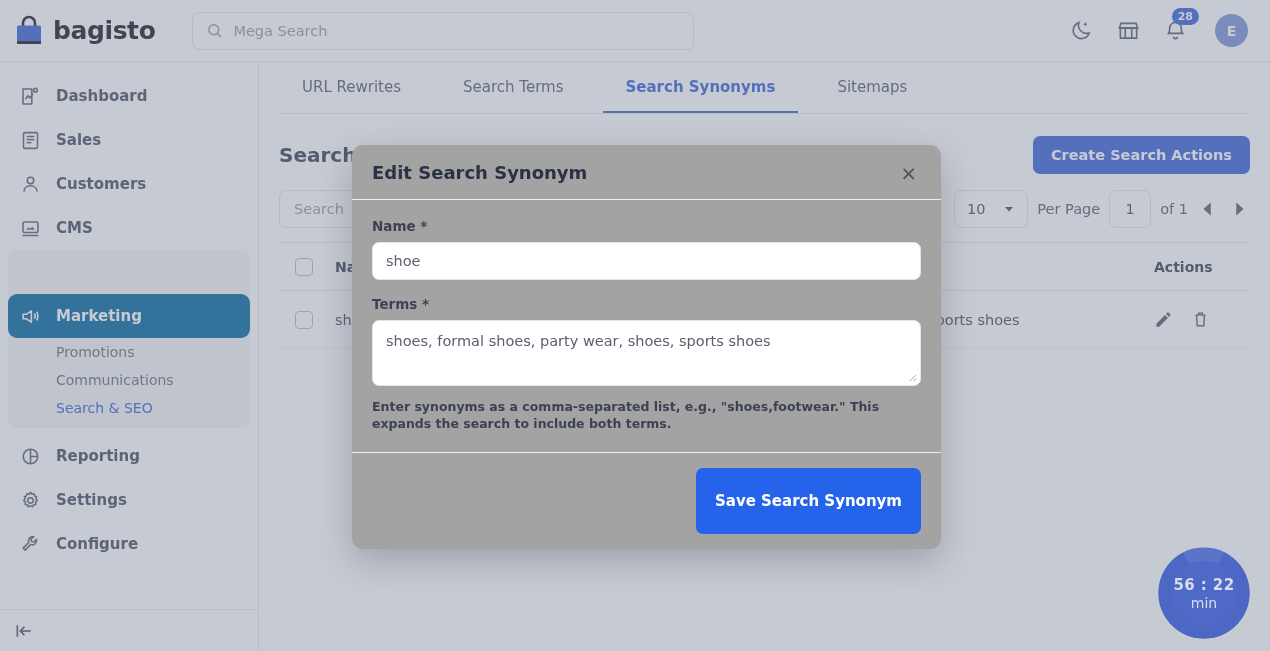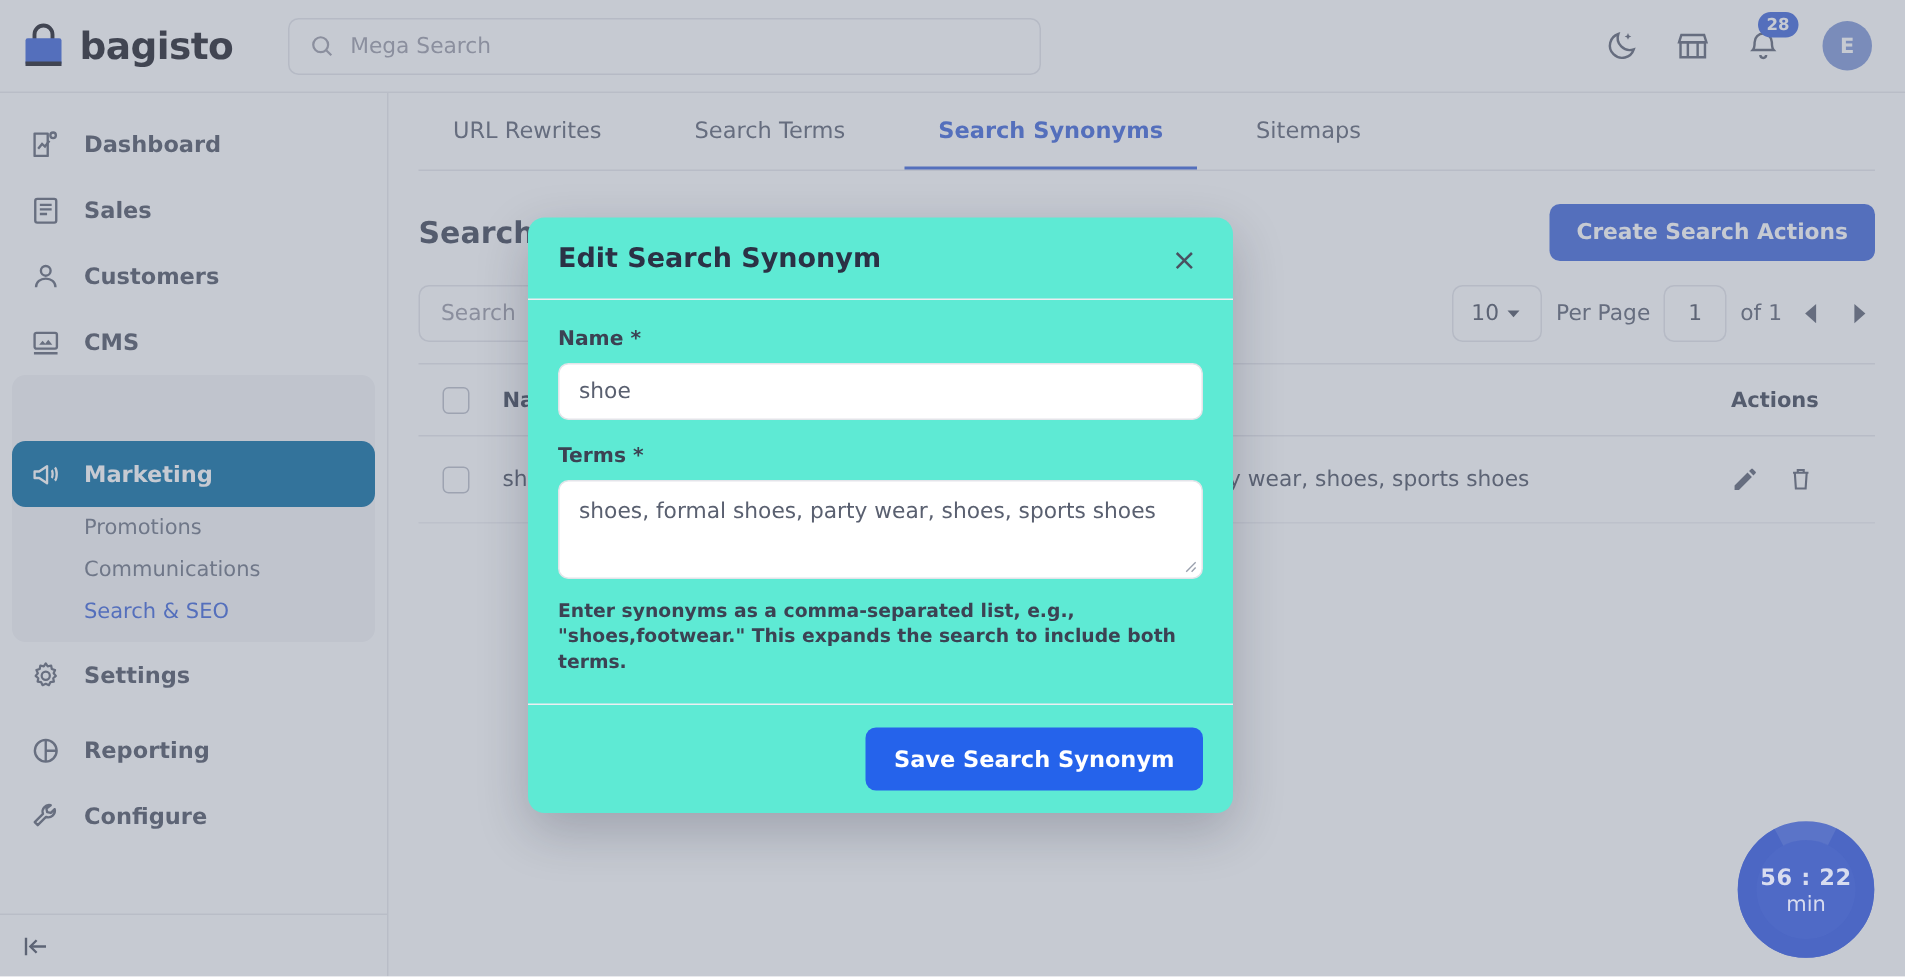--- a/index.html
+++ b/index.html
@@ -253,21 +253,21 @@
     color: #5a6070;
   }
   .tb-spacer { flex: 1; }
   .pager { display: flex; align-items: center; gap: 9px; }
   .pg-select {
     height: 38px;
     border: 1px solid #e3e4e9;
     border-radius: 7px;
     display: flex;
     align-items: center;
-    gap: 4px;
+    gap: 18px;
     padding: 0 12px;
     font-size: 14.5px;
     color: #4a5060;
   }
   .pg-label { font-size: 14.5px; color: #5a6070; }
   .pg-input {
     width: 42px; height: 38px;
     border: 1px solid #e3e4e9;
     border-radius: 7px;
     display: flex;
@@ -315,22 +315,22 @@
     position: absolute;
     inset: 0;
     background: rgba(120, 128, 148, 0.42);
   }
 
   
   .modal {
     position: absolute;
     left: 352px;
     top: 145px;
-    width: 470px;
-    background: #5eead4;
+    width: 589px;
+    background: #a3a3a3;
     border-radius: 11px;
     box-shadow: 0 12px 34px rgba(20,25,45,0.22);
     overflow: hidden;
   }
   .modal-head {
     display: flex;
     align-items: center;
     justify-content: space-between;
     padding: 17px 22px 16px 20px;
     border-bottom: 1px solid #eceef1;
@@ -403,21 +403,21 @@
     display: flex;
     justify-content: flex-end;
   }
   .btn-save {
     background: #2563eb;
     color: #ffffff;
     font-size: 15px;
     font-weight: 700;
     border: none;
     border-radius: 7px;
-    padding: 12px 19px;
+    padding: 24px 19px;
     font-family: inherit;
   }
 
   
   .timer {
     position: absolute;
     right: 18px;
     bottom: 10px;
     width: 96px;
     height: 96px;
@@ -539,35 +539,35 @@
             <span>Promotions</span>
           </div>
           <div class="subitem">
             <span>Communications</span>
           </div>
           <div class="subitem active">
             <span>Search &amp; SEO</span>
           </div>
         </div>
 
-        <div class="nav-item">
-          <svg class="nic" viewBox="0 0 24 24" fill="none" stroke="currentColor" stroke-width="1.7">
-            <circle cx="12" cy="12" r="3.1"></circle>
-            <path d="M12 2.6l1.5 2.2 2.6-.6.5 2.6 2.5.9-1.1 2.4 1.7 2-2 1.8.5 2.6-2.6.3-1.2 2.4-2.4-1.1-2.4 1.1-1.2-2.4-2.6-.3.5-2.6-2-1.8 1.7-2L4.9 7.7l2.5-.9.5-2.6 2.6.6z" stroke-linejoin="round"></path>
-          </svg>
-          <span>Settings</span>
-        </div>
-
         <div class="nav-item" style="margin-top:6px">
           <svg class="nic" viewBox="0 0 24 24" fill="none" stroke="currentColor" stroke-width="1.8">
             <circle cx="12" cy="12" r="8.3"></circle>
             <line x1="12" y1="3.7" x2="12" y2="20.3"></line>
             <line x1="12" y1="12" x2="20.3" y2="12"></line>
           </svg>
           <span>Reporting</span>
+        </div>
+
+        <div class="nav-item">
+          <svg class="nic" viewBox="0 0 24 24" fill="none" stroke="currentColor" stroke-width="1.7">
+            <circle cx="12" cy="12" r="3.1"></circle>
+            <path d="M12 2.6l1.5 2.2 2.6-.6.5 2.6 2.5.9-1.1 2.4 1.7 2-2 1.8.5 2.6-2.6.3-1.2 2.4-2.4-1.1-2.4 1.1-1.2-2.4-2.6-.3.5-2.6-2-1.8 1.7-2L4.9 7.7l2.5-.9.5-2.6 2.6.6z" stroke-linejoin="round"></path>
+          </svg>
+          <span>Settings</span>
         </div>
 
         <div class="nav-item">
           <svg class="nic" viewBox="0 0 24 24" fill="none" stroke="currentColor" stroke-width="1.8">
             <path d="M15.8 3.2a5 5 0 0 0-5.9 6.6l-6.3 6.3 2.3 2.3 6.3-6.3a5 5 0 0 0 6.6-5.9l-2.9 2.9-2.8-.6-.6-2.8z" stroke-linejoin="round"></path>
           </svg>
           <span>Configure</span>
         </div>
 
         <div class="sidebar-bottom">

